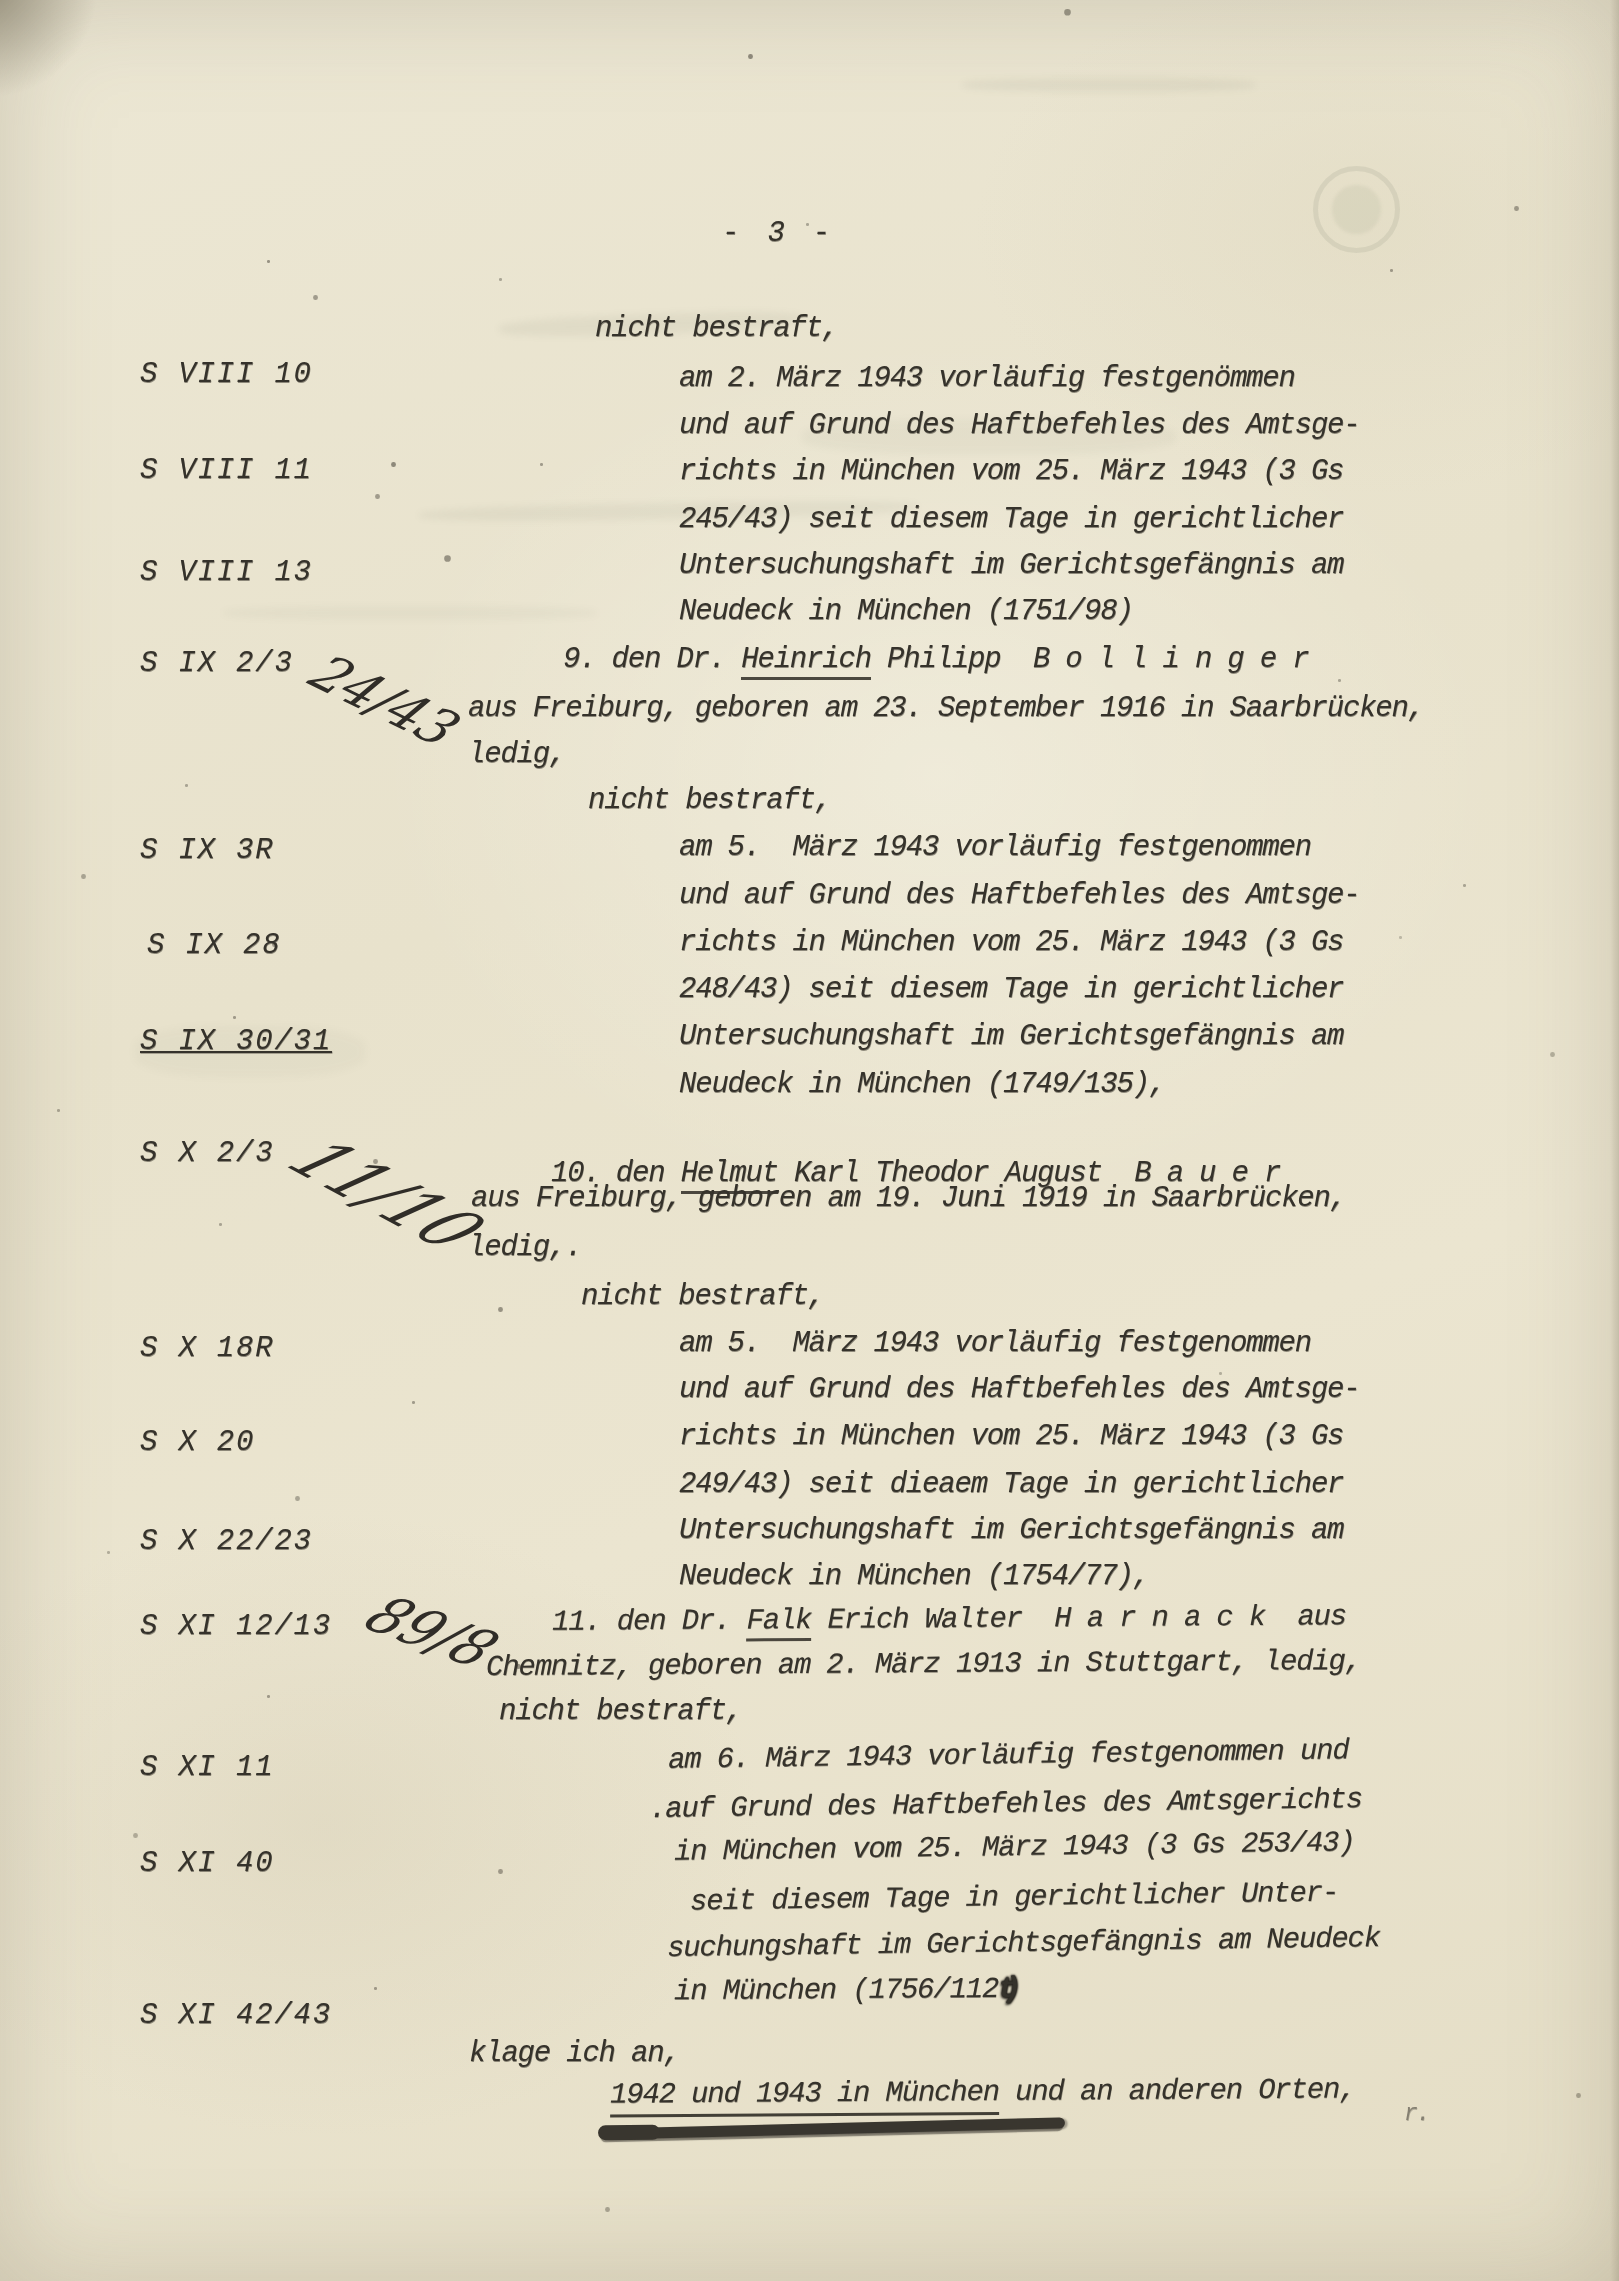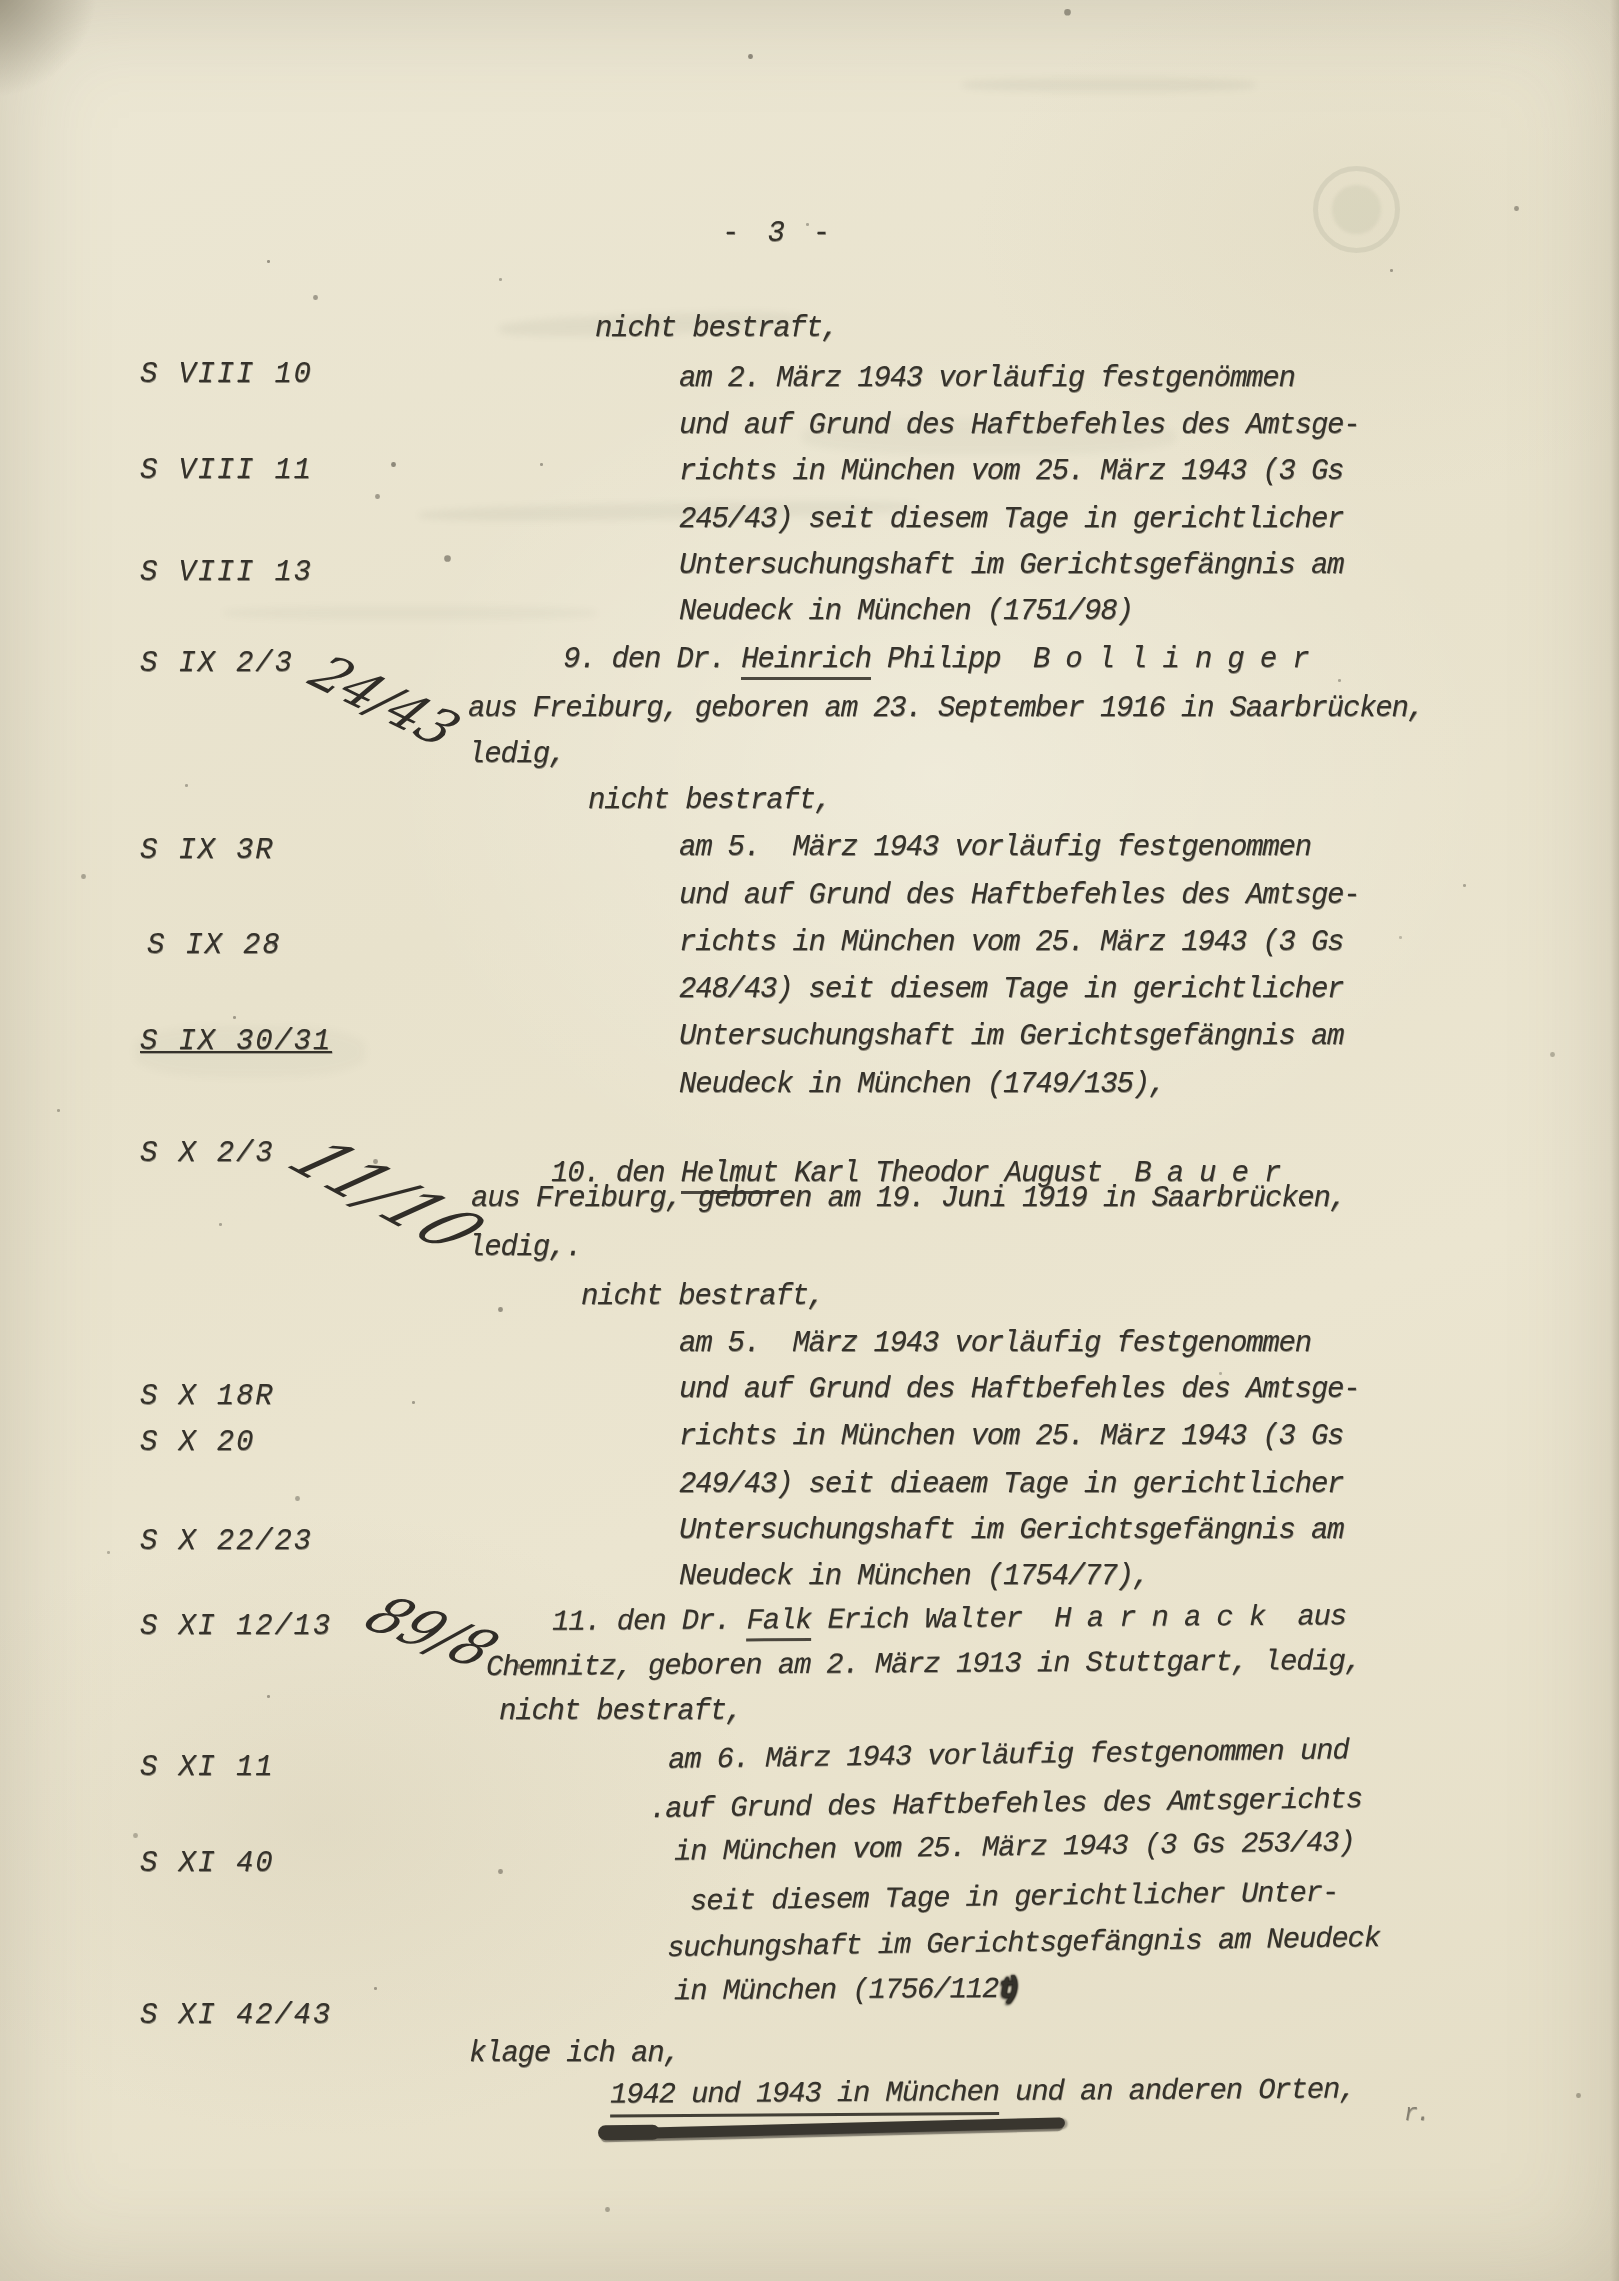--- a/index.html
+++ b/index.html
@@ -155,21 +155,21 @@
       <div class="line" style="left: 679px; top: 973px;">248/43) seit diesem Tage in gerichtlicher</div>
       <div class="line mref" style="left: 140px; top: 1025px; text-decoration: underline;">S IX 30/31</div>
       <div class="line" style="left: 679px; top: 1020px;">Untersuchungshaft im Gerichtsgefängnis am</div>
       <div class="line" style="left: 679px; top: 1068px;">Neudeck in München (1749/135),</div>
       <div class="line mref" style="left: 140px; top: 1137px;">S X 2/3</div>
       <div class="line" style="left: 551px; top: 1157px;"><span>10. den </span><span class="u">Helmut</span><span> Karl Theodor August  </span><span>B a u e r</span></div>
       <div class="line hand hand-b" style="left: 294px; top: 1157px;">11/10</div>
       <div class="line" style="left: 471px; top: 1182px;">aus Freiburg, geboren am 19. Juni 1919 in Saarbrücken,</div>
       <div class="line" style="left: 468px; top: 1231px;">ledig,.</div>
       <div class="line" style="left: 581px; top: 1280px;">nicht bestraft,</div>
-      <div class="line mref" style="left: 140px; top: 1332px; margin-top: 48px;">S X 18R</div>
+      <div class="line mref" style="left: 140px; top: 1332px;">S X 18R</div>
       <div class="line" style="left: 679px; top: 1327px;">am 5.  März 1943 vorläufig festgenommen</div>
       <div class="line" style="left: 679px; top: 1373px;">und auf Grund des Haftbefehles des Amtsge-</div>
       <div class="line mref" style="left: 140px; top: 1426px;">S X 20</div>
       <div class="line" style="left: 679px; top: 1420px;">richts in München vom 25. März 1943 (3 Gs</div>
       <div class="line" style="left: 679px; top: 1468px;">249/43) seit dieaem Tage in gerichtlicher</div>
       <div class="line mref" style="left: 140px; top: 1525px;">S X 22/23</div>
       <div class="line" style="left: 679px; top: 1514px;">Untersuchungshaft im Gerichtsgefängnis am</div>
       <div class="line" style="left: 679px; top: 1560px;">Neudeck in München (1754/77),</div>
       <div class="line mref" style="left: 140px; top: 1610px;">S XI 12/13</div>
       <div class="line t1" style="left: 552px; top: 1603px;"><span>11. den Dr. </span><span class="u">Falk</span><span> Erich Walter  </span><span>H a r n a c k</span><span>  aus</span></div>

